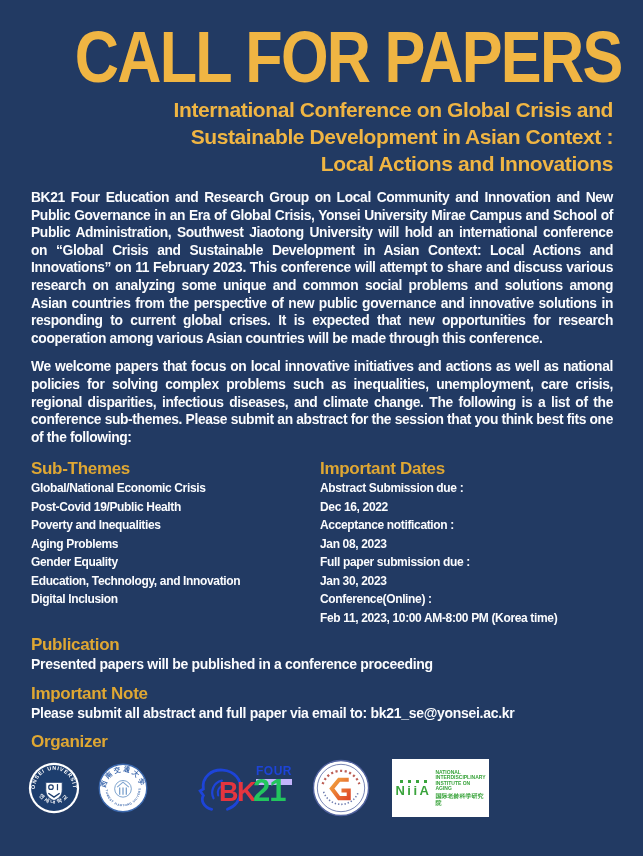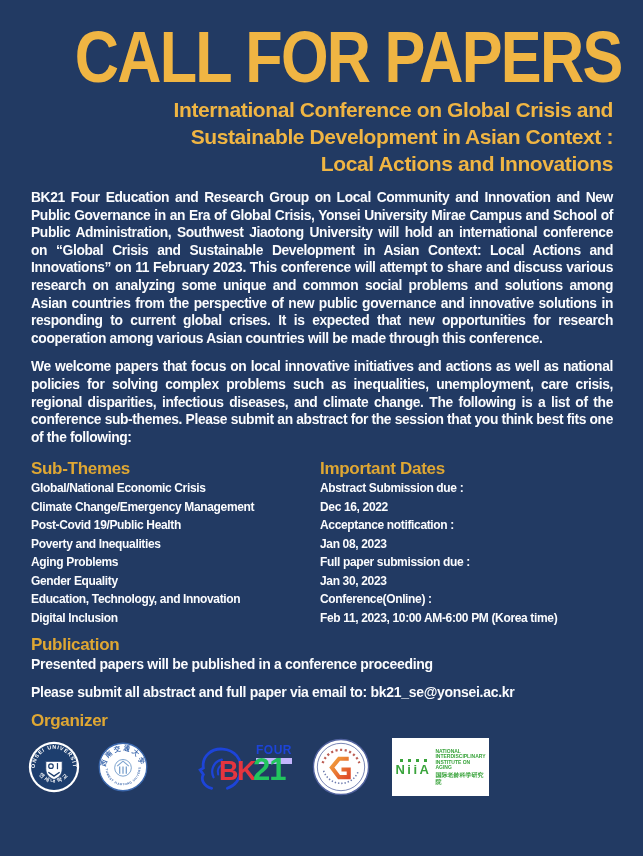--- a/index.html
+++ b/index.html
@@ -77,47 +77,47 @@
     <div>Local Actions and Innovations</div>
   </div>
 
   <p class="para p1">BK21 Four Education and Research Group on Local Community and Innovation and New Public Governance in an Era of Global Crisis, Yonsei University Mirae Campus and School of Public Administration, Southwest Jiaotong University will hold an international conference on “Global Crisis and Sustainable Development in Asian Context: Local Actions and Innovations” on 11 February 2023. This conference will attempt to share and discuss various research on analyzing some unique and common social problems and solutions among Asian countries from the perspective of new public governance and innovative solutions in responding to current global crises. It is expected that new opportunities for research cooperation among various Asian countries will be made through this conference.</p>
   <p class="para p2">We welcome papers that focus on local innovative initiatives and actions as well as national policies for solving complex problems such as inequalities, unemployment, care crisis, regional disparities, infectious diseases, and climate change. The following is a list of the conference sub-themes. Please submit an abstract for the session that you think best fits one of the following:</p>
 
   <div class="columns">
     <div>
       <div class="section-heading">Sub-Themes</div>
       <div class="list-line">Global/National Economic Crisis</div>
-      <div class="list-line">Climate Change/Emergency Management</div>
       <div class="list-line">Post-Covid 19/Public Health</div>
       <div class="list-line">Poverty and Inequalities</div>
       <div class="list-line">Aging Problems</div>
       <div class="list-line">Gender Equality</div>
       <div class="list-line">Education, Technology, and Innovation</div>
       <div class="list-line">Digital Inclusion</div>
     </div>
     <div>
       <div class="section-heading">Important Dates</div>
       <div class="list-line">Abstract Submission due :</div>
       <div class="list-line">Dec 16, 2022</div>
       <div class="list-line">Acceptance notification :</div>
       <div class="list-line">Jan 08, 2023</div>
       <div class="list-line">Full paper submission due :</div>
       <div class="list-line">Jan 30, 2023</div>
       <div class="list-line">Conference(Online) :</div>
-      <div class="list-line">Feb 11, 2023, 10:00 AM-6:00 PM (Korea time)</div>
+      <div class="list-line">Feb 11, 2023, 10:00 AM-8:00 PM (Korea time)</div>
     </div>
   </div>
 
   <div class="pub-section">
     <div class="section-heading">Publication</div>
     <div class="section-text">Presented papers will be published in a conference proceeding</div>
   </div>
 
   <div class="note-section">
+    <div class="section-heading">Important Note</div>
     <div class="section-text"><span>Please submit all abstract and full paper via email to: </span><span>bk21_se@yonsei.ac.kr</span></div>
   </div>
 
   <div class="org-section">
     <div class="section-heading">Organizer</div>
 
     <div class="logo-row">
 
       <svg class="seal" width="52" height="52" viewBox="0 0 60 60">
         <defs>

